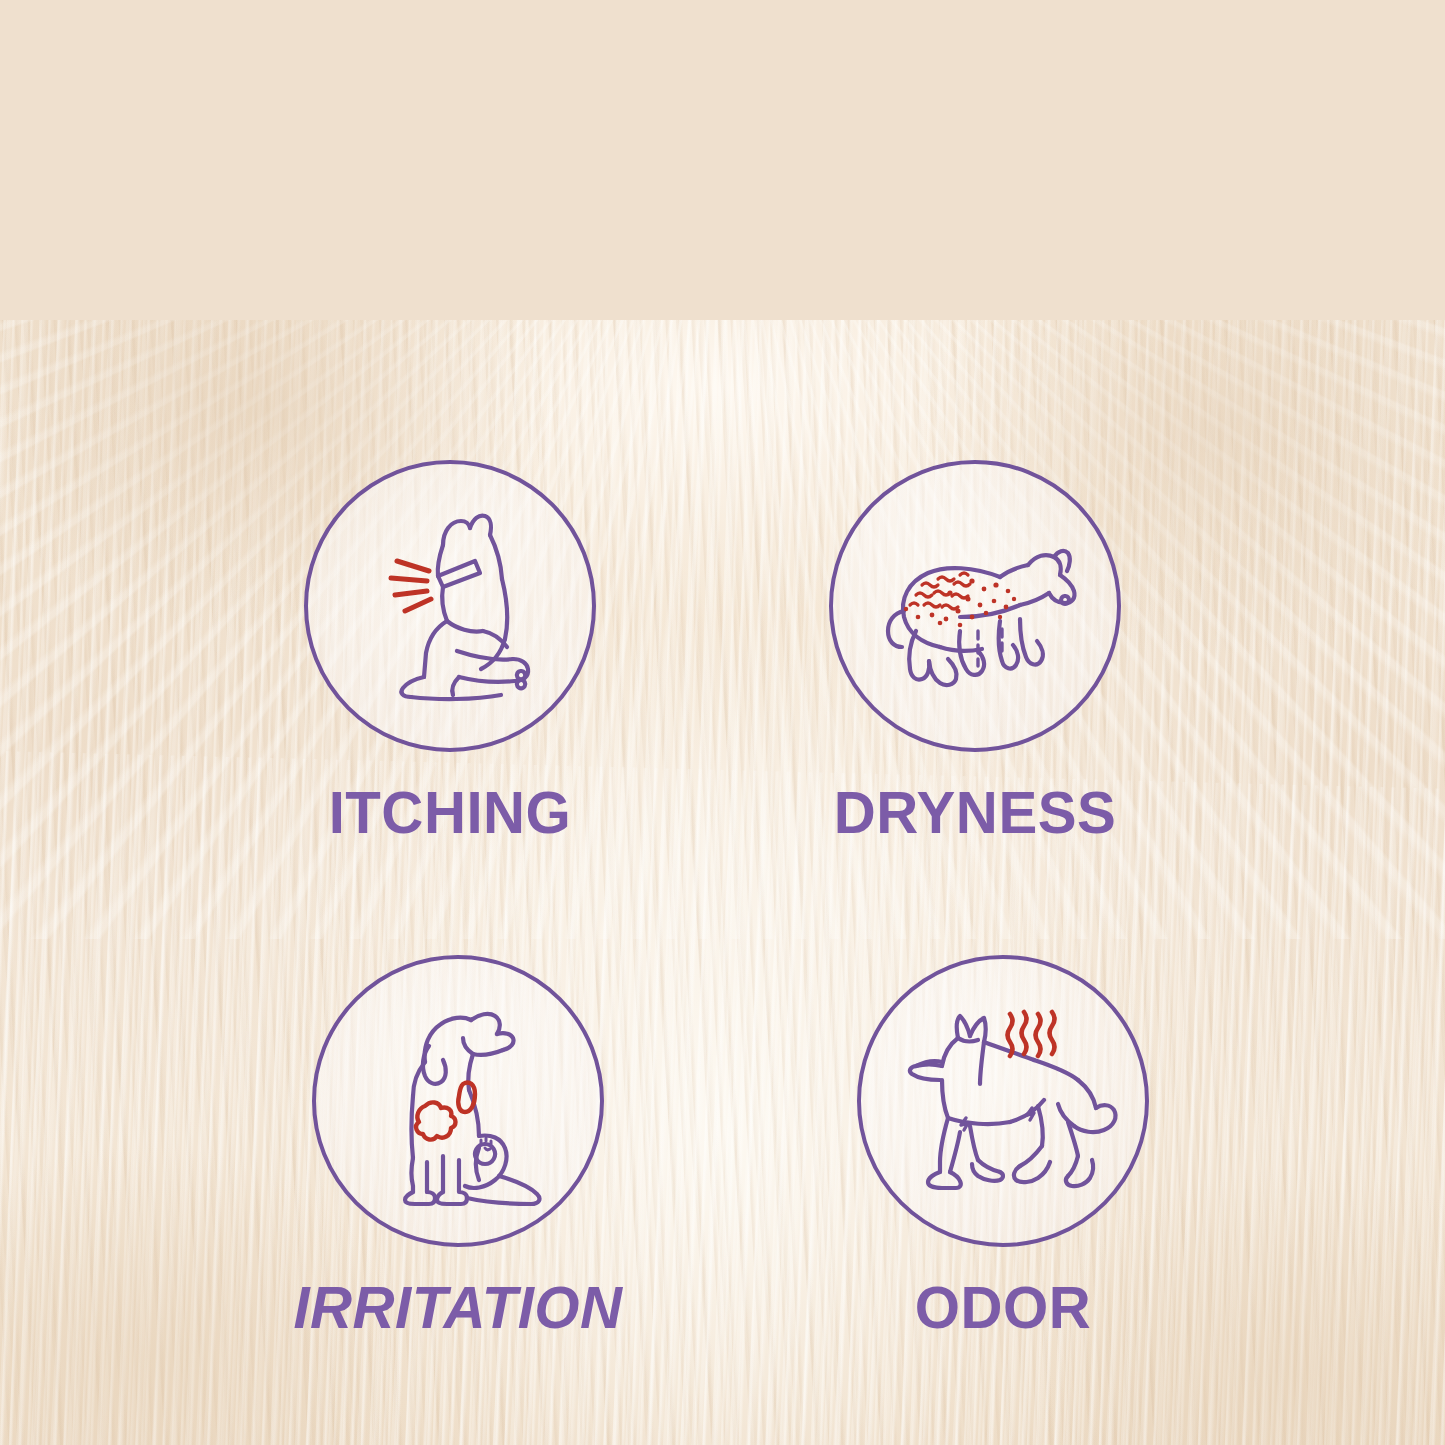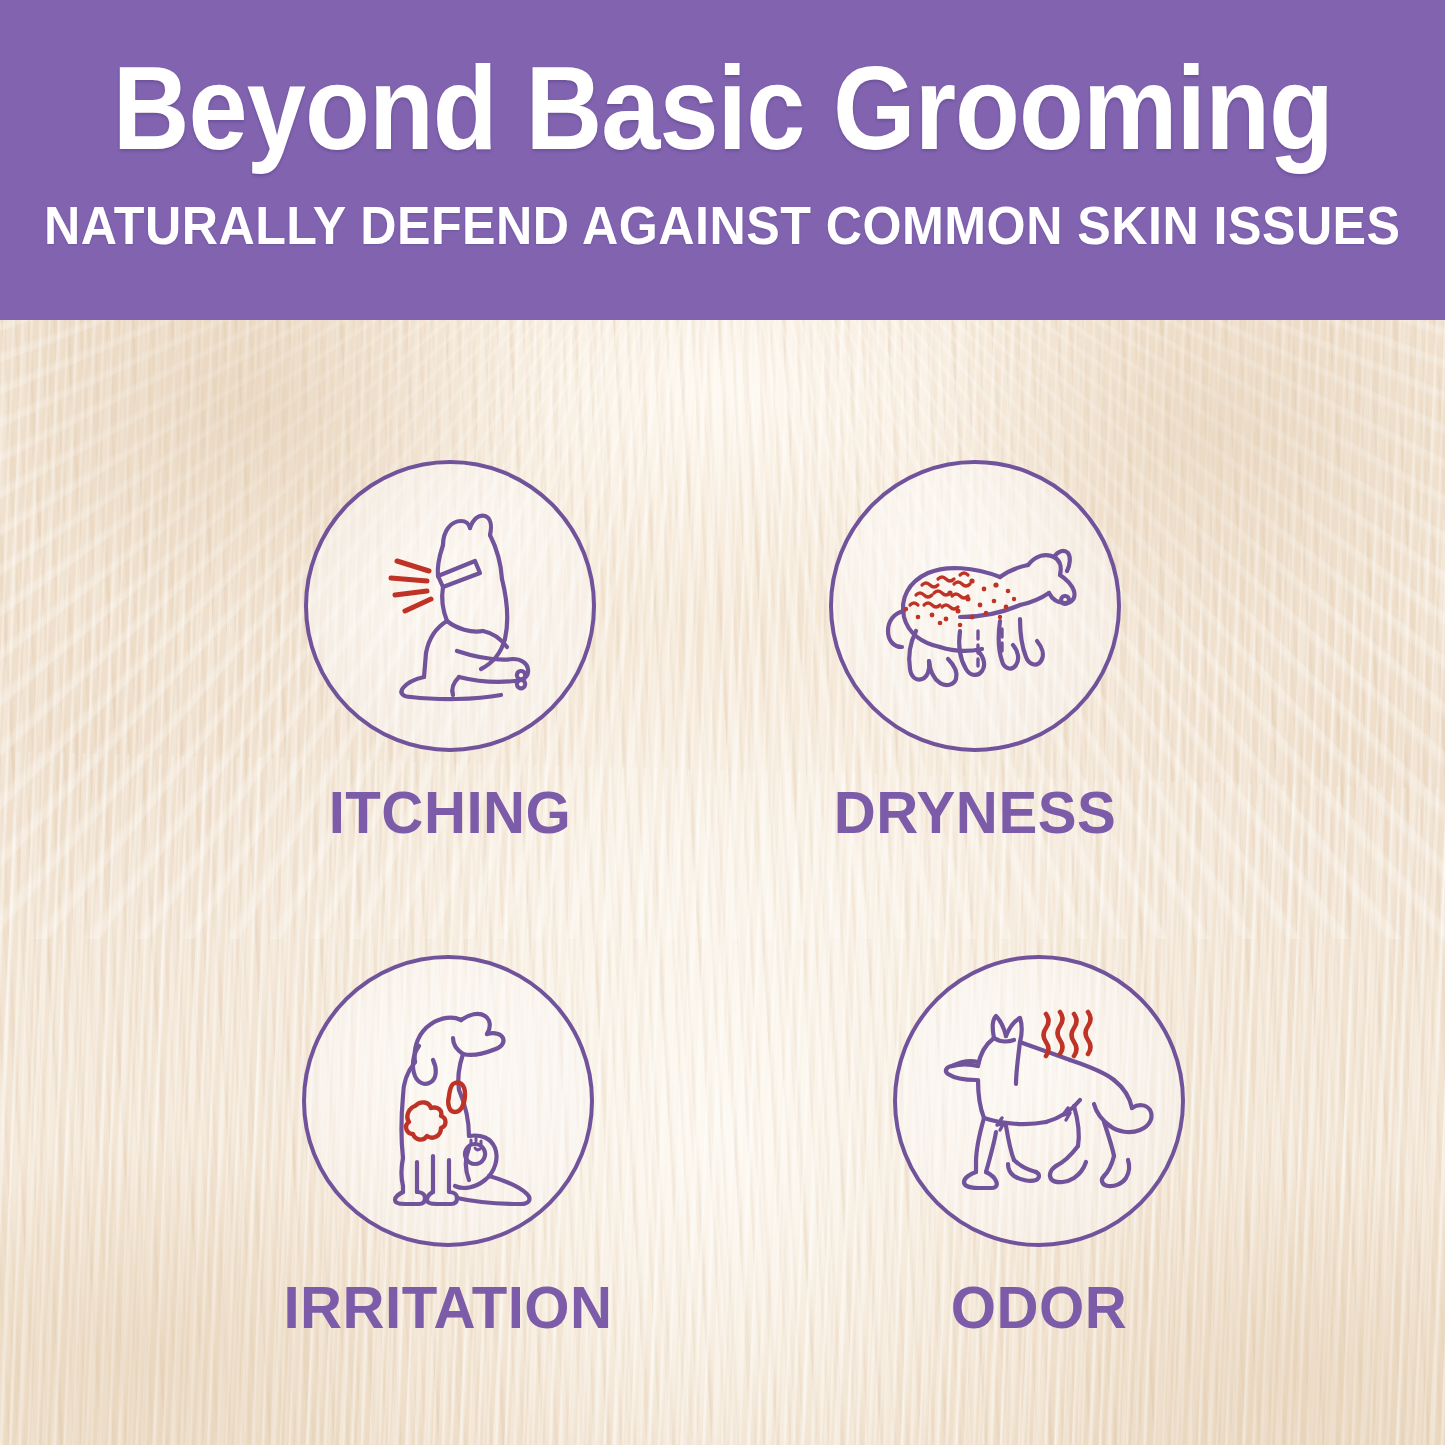--- a/index.html
+++ b/index.html
@@ -134,22 +134,22 @@
 
   
   #grid {
     position:absolute; left:0; top:320px;
     width:1199px; height:1125px;
     z-index:20;
   }
   .cell { position:absolute; width:430px; text-align:center; }
   .cell-0 { left:235px; top:140px; }
   .cell-1 { left:760px; top:140px; }
-  .cell-2 { left:233px; top:635px; }
-  .cell-3 { left:824px; top:635px; }
+  .cell-2 { left:243px; top:635px;font-style:italic; }
+  .cell-3 { left:788px; top:635px; }
 
   .circle {
     position:relative;
     width:292px; height:292px;
     margin:0 auto;
     border-radius:50%;
     border:4px solid #71539B;
     background:
       radial-gradient(circle at 45% 40%,
         rgba(255,255,255,0.62) 0%,
@@ -179,24 +179,20 @@
   <div id="fur-bg">
     <div class="fur-layer fur-b"></div>
     <div class="fur-layer fur-d"></div>
     <div class="fur-layer fur-a"></div>
     <div class="fur-layer fur-c"></div>
     <div class="fur-layer fur-e"></div>
     <div class="fur-layer fur-f"></div>
     <div class="fur-layer fur-shade"></div>
   </div>
 
-  <div id="header">
-    <div id="header-title">Beyond Basic Grooming</div>
-    <div id="header-subtitle">NATURALLY DEFEND AGAINST COMMON SKIN ISSUES</div>
-  </div>
 
   <div id="grid">
 
     <div class="cell cell-0">
       <div class="circle">
         <svg width="250" height="250" viewBox="0 0 250 250">
           <g fill="none" stroke="#71539B" stroke-width="4.2" stroke-linecap="round" stroke-linejoin="round">
 
             <path d="M118 64 C118 50 126 40 136 40 C141 40 144 43 145 47"></path>
             <path d="M145 47 C148 38 154 33 160 35 C166 37 167 45 165 54"></path>

